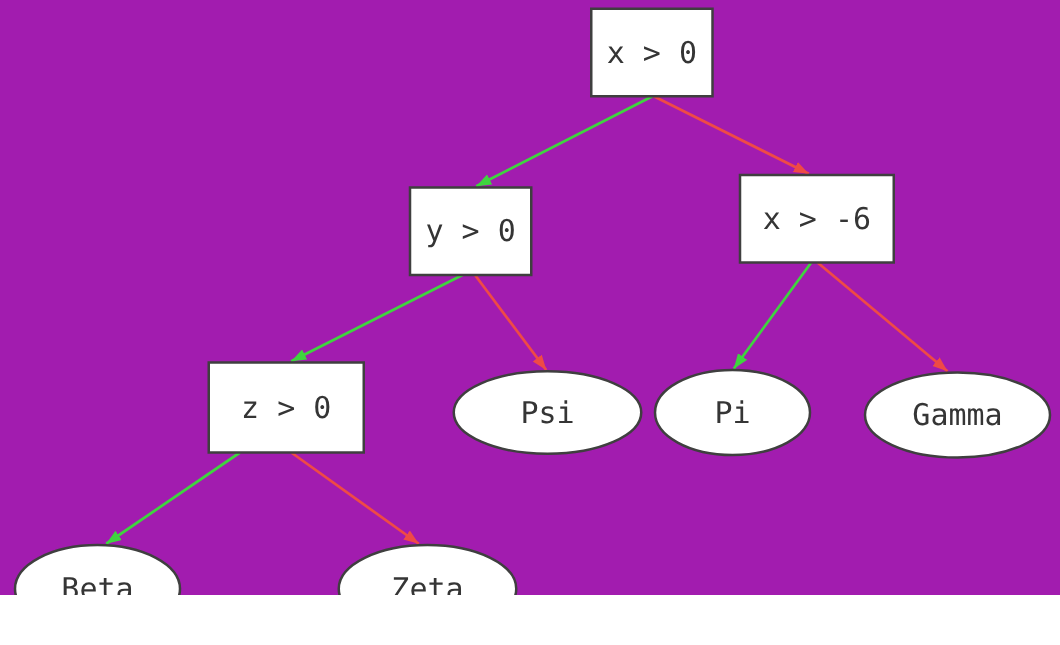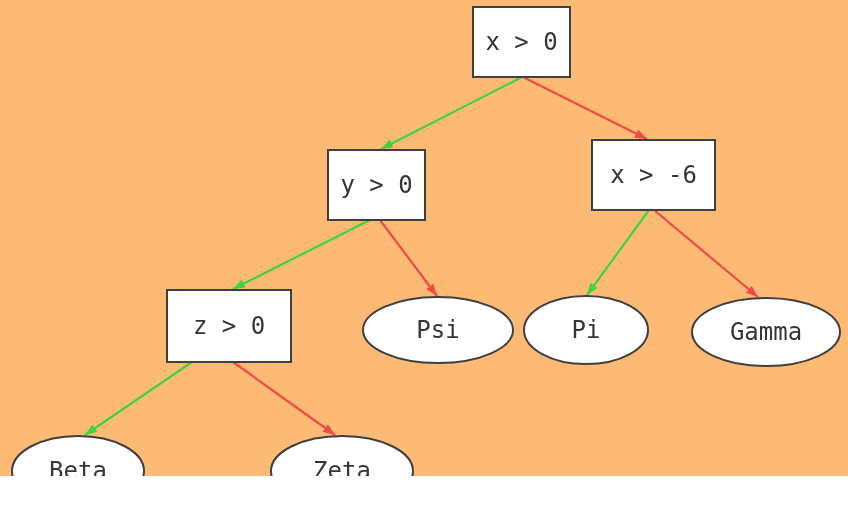--- a/index.html
+++ b/index.html
@@ -4,21 +4,21 @@
 <style>
   html, body {
     margin: 0;
     padding: 0;
     background: #ffffff;
   }
   .canvas-wrap {
     width: 848px;
     height: 476px;
     position: relative;
-    background: #fdba74;
+    background: #a21caf;
     overflow: hidden;
   }
   svg text {
     font-family: "DejaVu Sans Mono", "Liberation Mono", monospace;
     font-size: 24px;
     font-weight: normal;
   }
 </style>
 </head>
 <body>

